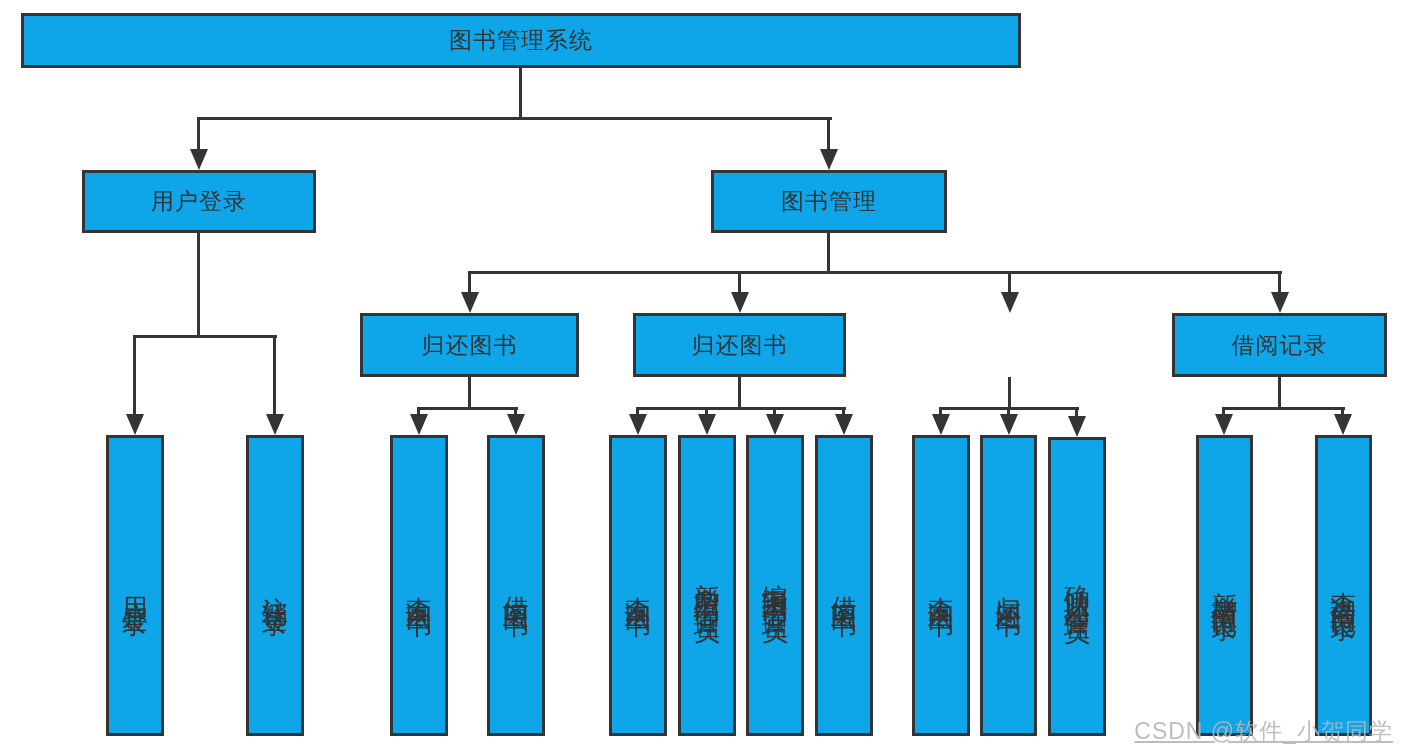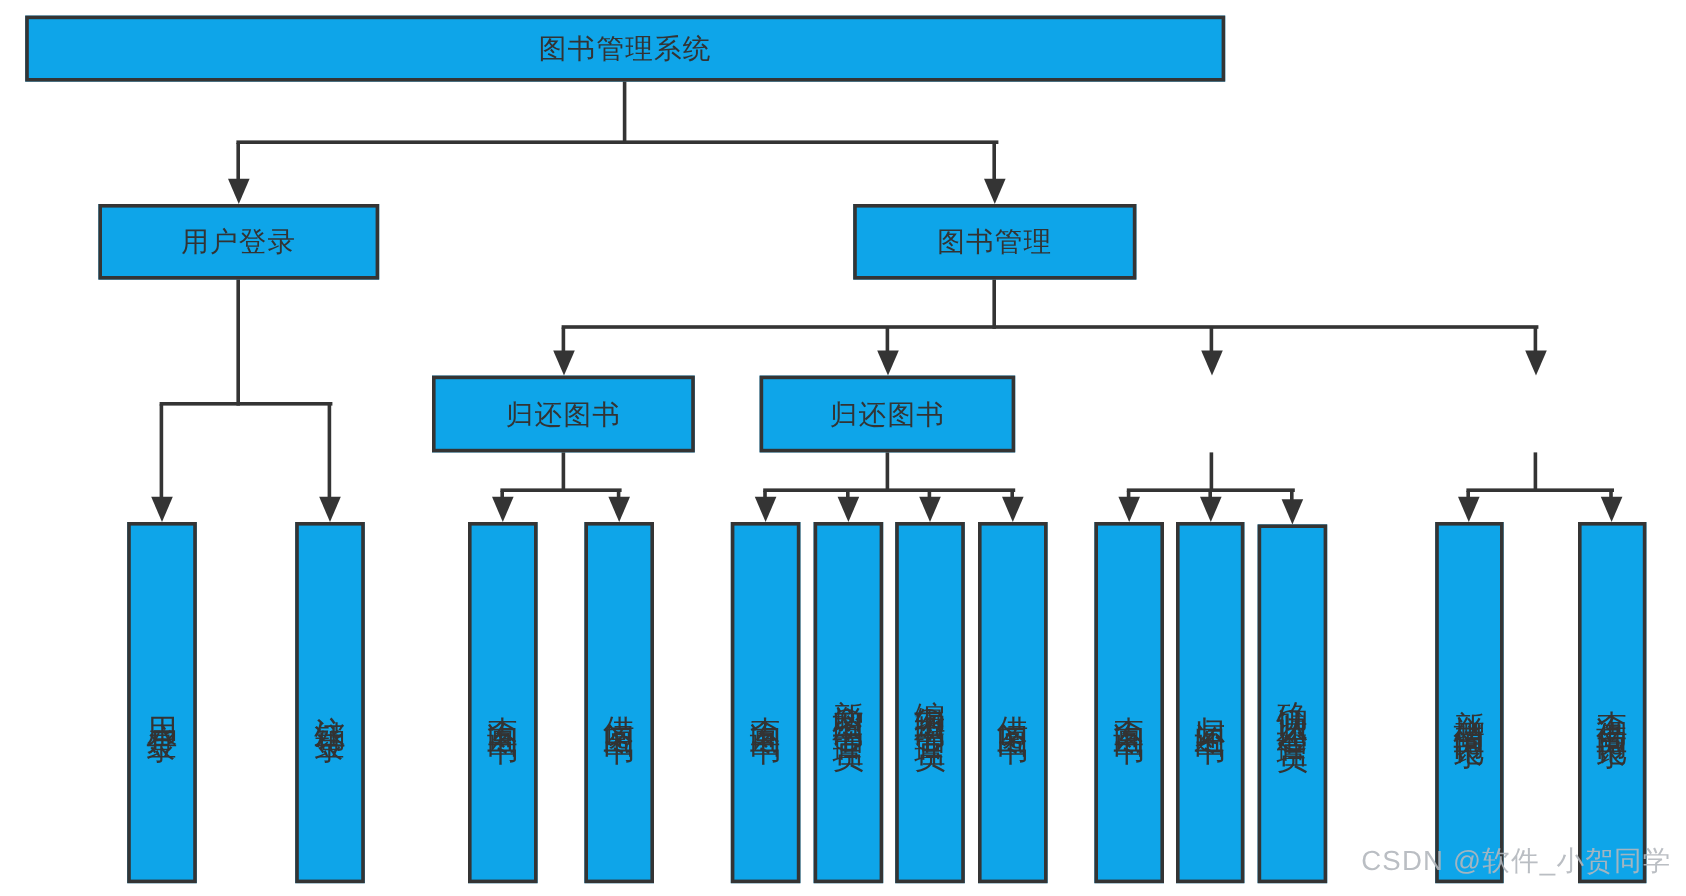--- a/index.html
+++ b/index.html
@@ -17,22 +17,22 @@
     writing-mode:vertical-rl; text-orientation:mixed;
     font-size:26px; letter-spacing:5px; color:#333333; line-height:1.1;
   }
   .line { position:absolute; background:#343434; }
   .arrow {
     position:absolute; width:0; height:0;
     border-left:9px solid transparent; border-right:9px solid transparent;
     border-top:21px solid #343434;
   }
   .watermark {
-    position:absolute; right:12px; bottom:14px; font-size:23px;
-    color:#b3b7bd; letter-spacing:1px; opacity:0.9; white-space:nowrap;
+    position:absolute; right:12px; bottom:0; font-size:23px;
+    color:#b3b7bd; letter-spacing:1px; opacity:0.9; white-space:nowrap;text-decoration:underline;
   }
 </style>
 </head>
 <body>
 
 <div class="canvas">
 
   <div class="box hbox" style="left:21px; top:13px; width:1000px; height:55px;">
     <span>图书管理系统</span>
   </div>
@@ -47,20 +47,23 @@
 
   <div class="box hbox" style="left:360px; top:313px; width:219px; height:64px;">
     <span>归还图书</span>
   </div>
 
   <div class="box hbox" style="left:633px; top:313px; width:213px; height:64px;">
     <span>归还图书</span>
   </div>
 
 
+  <div class="box hbox" style="left:1172px; top:313px; width:215px; height:64px;">
+    <span>借阅记录</span>
+  </div>
 
   <div class="box vbox" style="left:106px; top:435px; width:58px; height:301px;">
     <span class="vtext">用户登录</span>
   </div>
 
   <div class="box vbox" style="left:246px; top:435px; width:58px; height:301px;">
     <span class="vtext">注销登录</span>
   </div>
 
   <div class="box vbox" style="left:390px; top:435px; width:58px; height:301px;">

